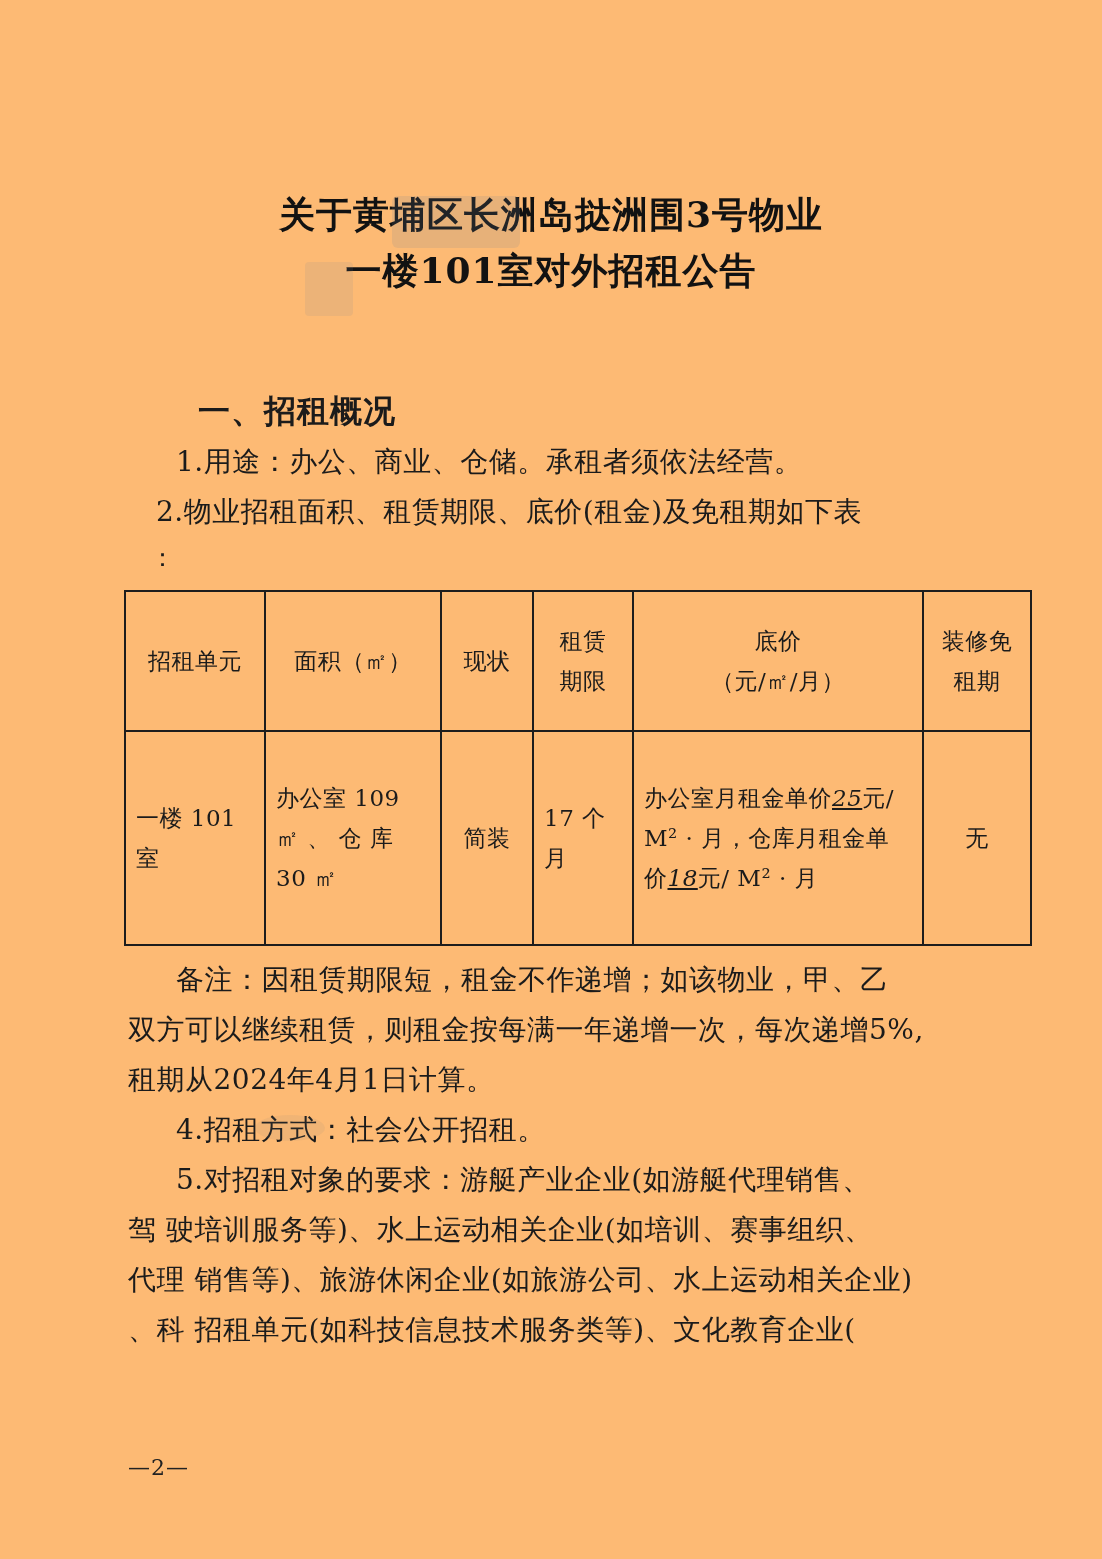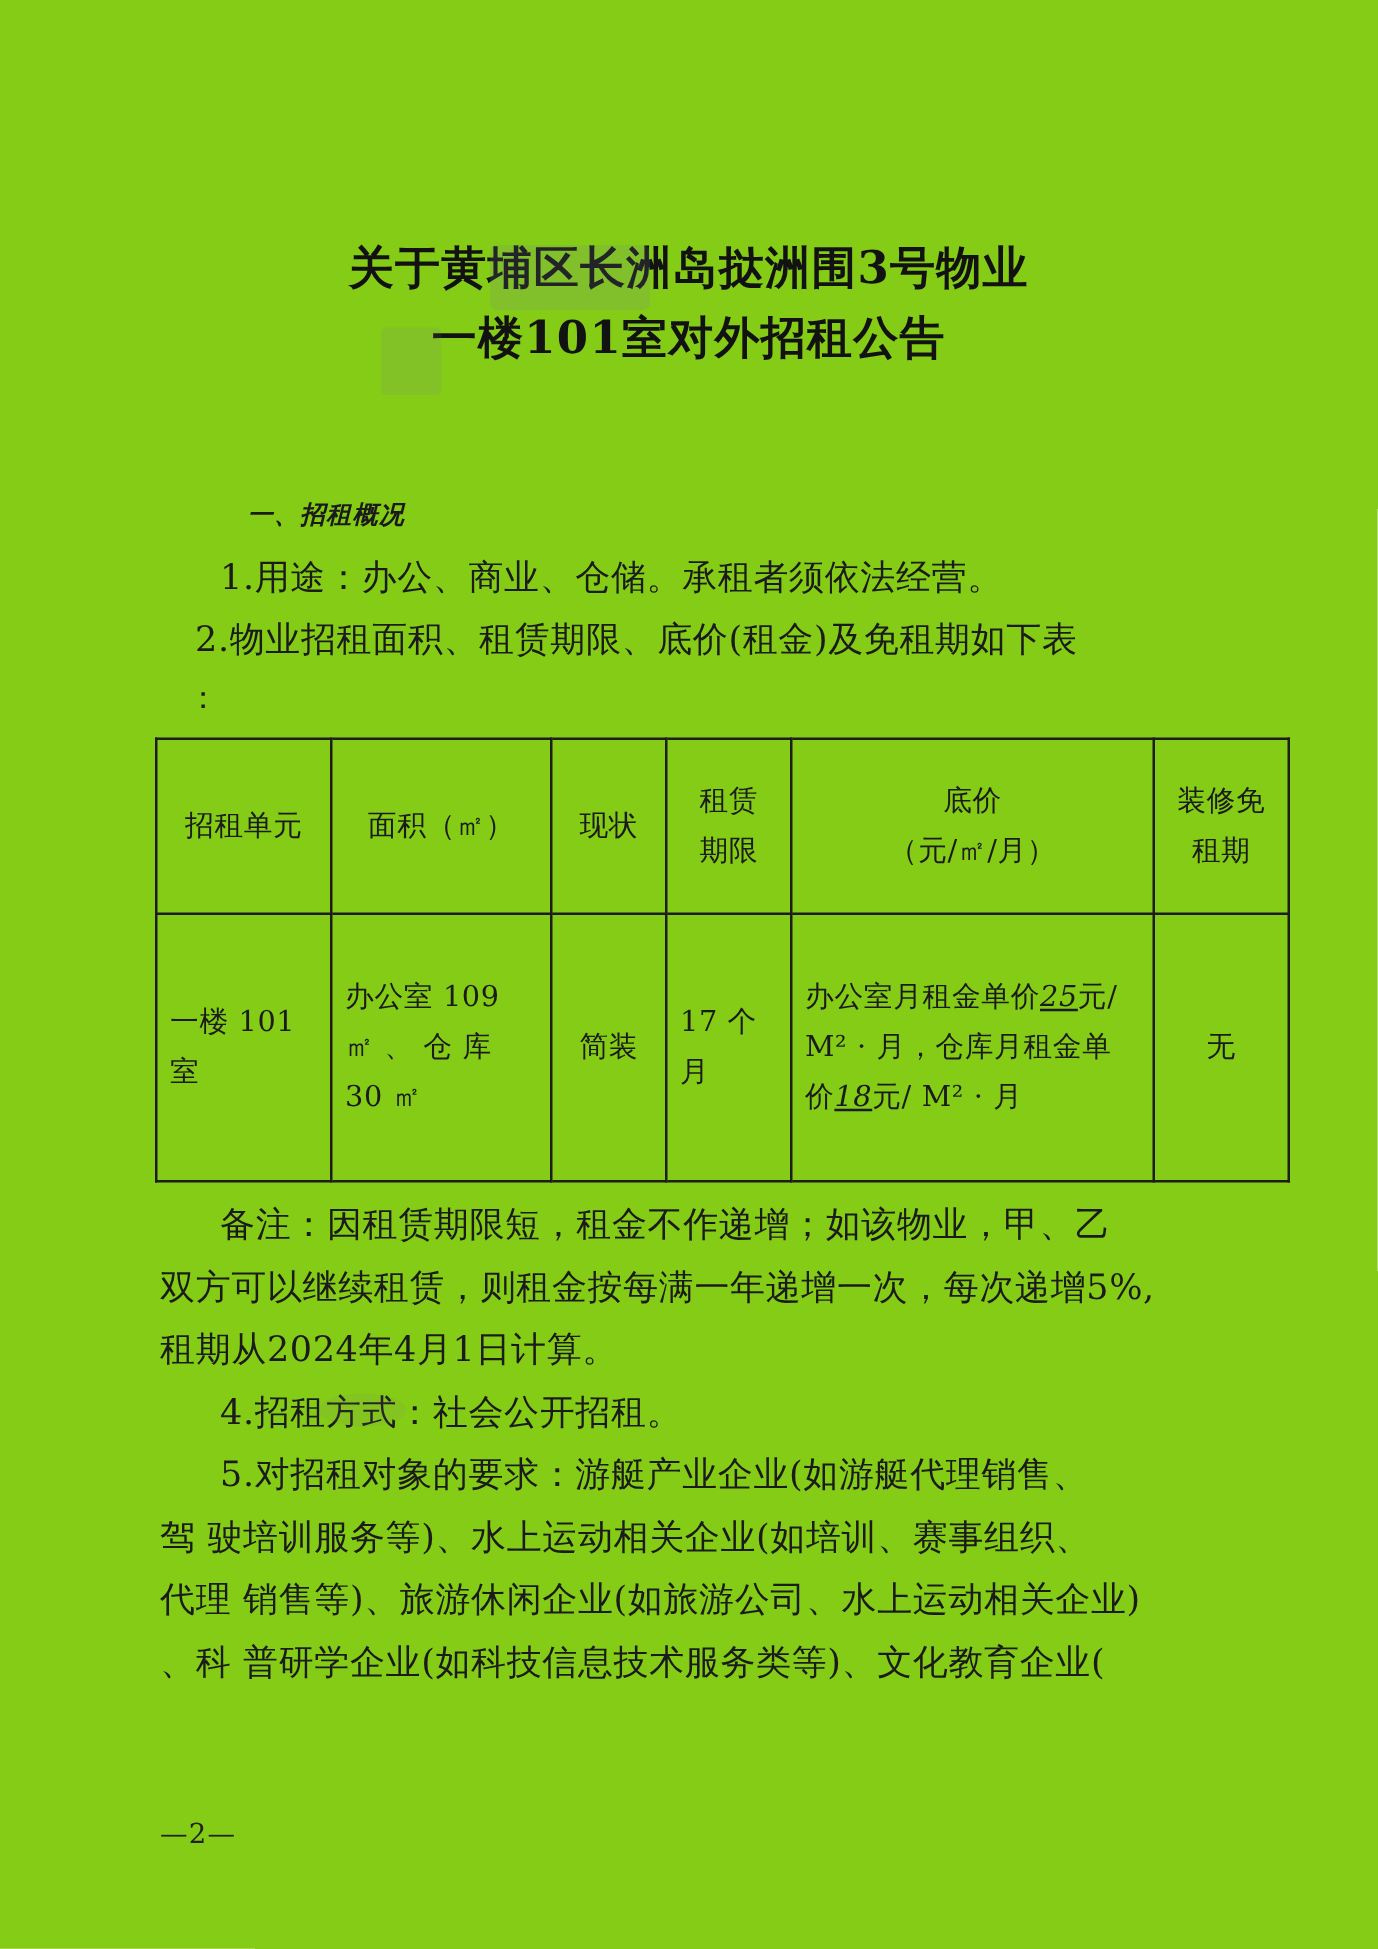--- a/index.html
+++ b/index.html
@@ -13,21 +13,21 @@
     position: relative;
     font-family: "DejaVu Serif", "Liberation Serif", serif;
     color: #1b1b1b;
     overflow: hidden;
   }
   .page {
     position: absolute;
     left: 0; top: 0;
     width: 1102px;
     height: 1559px;
-    background: #84cc16;
+    background: #fdba74;
   }
   .title-block {
     position: absolute;
     left: 0;
     top: 186px;
     width: 1102px;
     text-align: center;
   }
   .title-line {
     font-family: "DejaVu Serif", "Liberation Serif", serif;
@@ -38,25 +38,24 @@
     color: #121212;
   }
   .content {
     position: absolute;
     left: 128px;
     top: 380px;
     width: 856px;
   }
   .h2 {
     font-weight: bold;
-    font-size: 20px;
+    font-size: 32px;
     line-height: 46px;
     margin: 8px 0 4px 70px;
     letter-spacing: 1px;
-    font-style: italic;
   }
   .para {
     font-size: 28px;
     line-height: 48px;
     letter-spacing: 0.5px;
     margin: 0 0 2px 0;
     text-align: justify;
   }
   .indent {
     text-indent: 48px;
@@ -208,21 +207,21 @@
     <div class="notes">
       <div class="para indent">备注：因租赁期限短，租金不作递增；如该物业，甲、乙</div>
       <div class="para">双方可以继续租赁，则租金按每满一年递增一次，每次递增5%,</div>
       <div class="para">租期从2024年4月1日计算。</div>
     </div>
 
     <div class="para indent">4.招租方式：社会公开招租。</div>
     <div class="para indent">5.对招租对象的要求：游艇产业企业(如游艇代理销售、</div>
     <div class="para">驾 驶培训服务等)、水上运动相关企业(如培训、赛事组织、</div>
     <div class="para">代理 销售等)、旅游休闲企业(如旅游公司、水上运动相关企业)</div>
-    <div class="para">、科 普研学企业(如科技信息技术服务类等)、文化教育企业(</div>
+    <div class="para">、科 招租单元(如科技信息技术服务类等)、文化教育企业(</div>
 
   </div>
 
   <div class="smudge3"></div>
 
   <div class="page-num">—2—</div>
 
 </div>
 
 </body></html>

